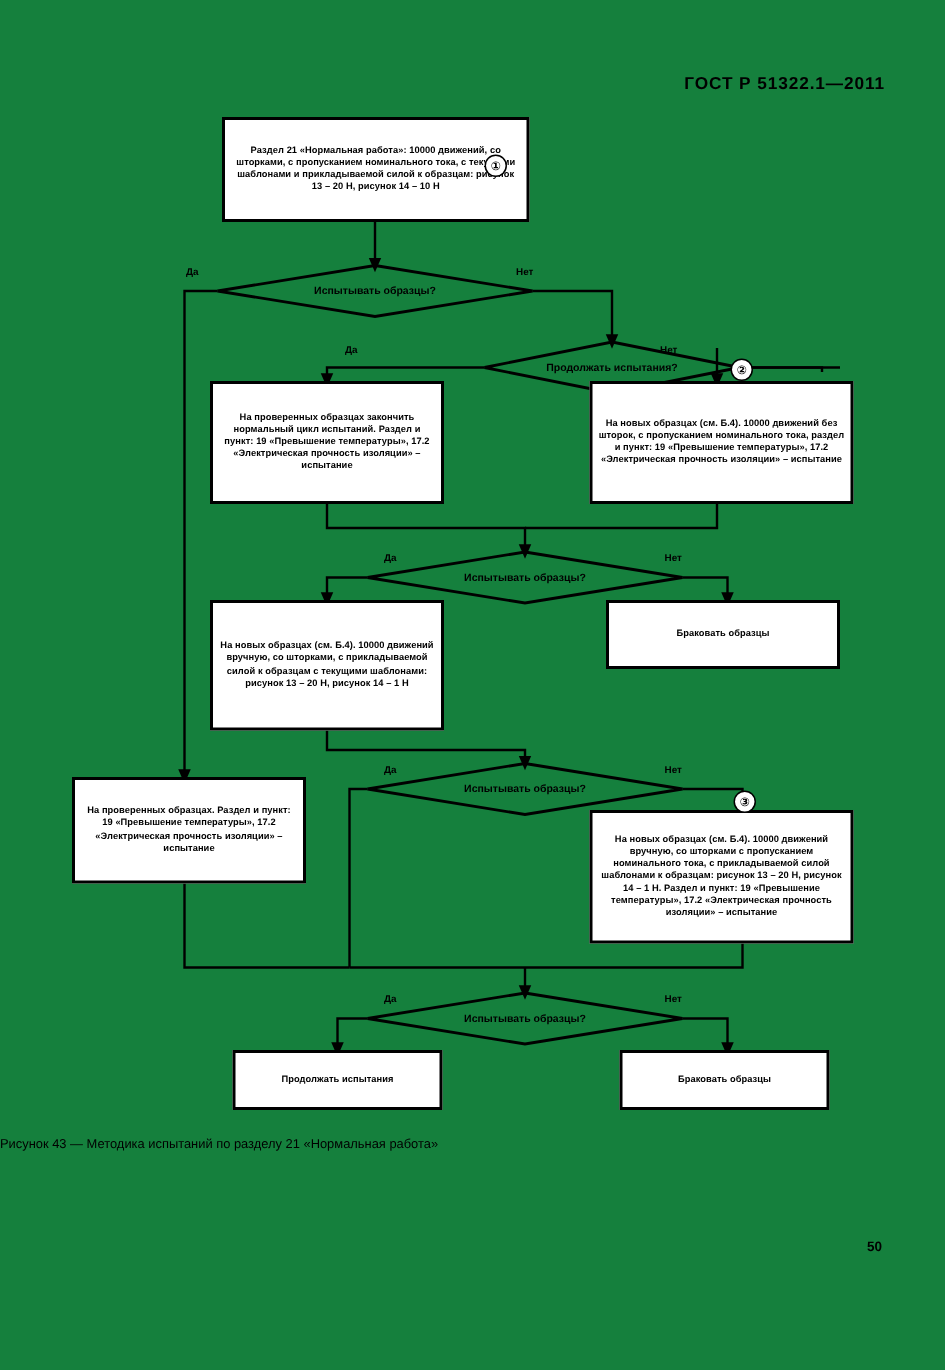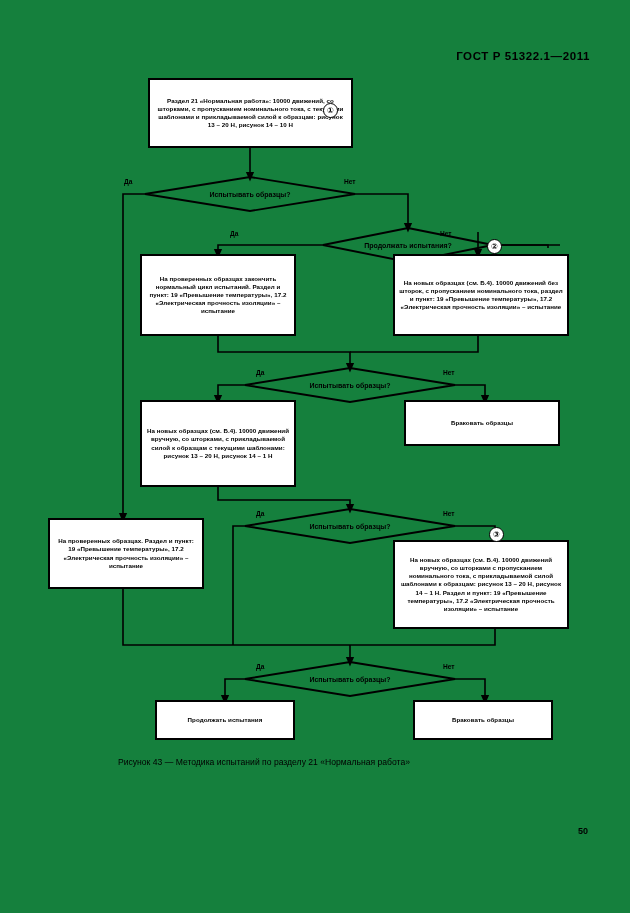--- a/index.html
+++ b/index.html
@@ -19,21 +19,21 @@
 
   .dia-label{position:absolute;font-size:7px;font-weight:bold;text-align:center;
              display:flex;align-items:center;justify-content:center;white-space:nowrap;}
 
   .edge-lbl{position:absolute;font-size:6.6px;font-weight:bold;}
 
   .marker{position:absolute;width:13px;height:13px;border:1.3px solid #000;border-radius:50%;
           font-size:8px;font-weight:bold;display:flex;align-items:center;justify-content:center;
           line-height:1;background:#fff;}
 
-  .caption{position:absolute;left:0;top:757px;width:528px;text-align:center;font-size:8.6px;}
+  .caption{position:absolute;left:0;top:757px;width:528px;text-align:left;font-size:8.6px;}
   .pageno{position:absolute;right:42px;top:826px;font-size:9px;font-weight:bold;}
 </style>
 </head>
 <body>
 
 <div class="page">
 
   <div class="hdr">ГОСТ Р 51322.1—2011</div>
 
   <div class="stage">

